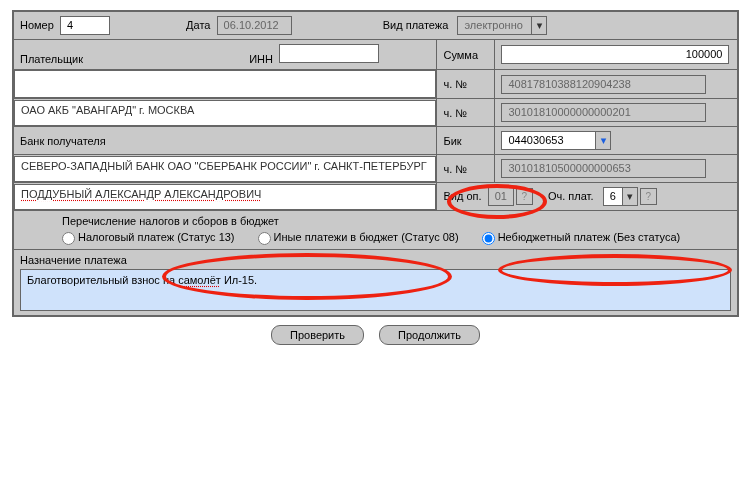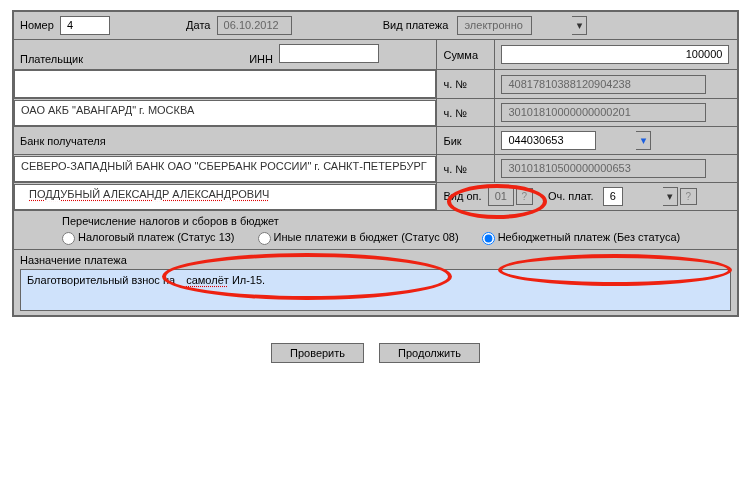--- a/index.html
+++ b/index.html
@@ -4,31 +4,31 @@
 <style>
   * { box-sizing: border-box; font-family: Arial, sans-serif; font-size: 11px; }
   body { margin: 0; background: #fff; }
   .wrap { width: 751px; height: 500px; position: relative; padding: 10px 12px 0 12px; }
   .panel { border: 1px solid #666; background: #c9c9c9; }
   table.grid { border-collapse: collapse; width: 100%; }
   table.grid td { border: 1px solid #666; padding: 4px 6px; vertical-align: middle; background: #c9c9c9; }
   .lbl { color: #000; white-space: nowrap; }
   .ro-field { display: inline-block; background: #c9c9c9; border: 1px solid #666; color: #666; padding: 2px 6px; height: 19px; line-height: 13px; font-size: 11px; }
   .in-field { display: inline-block; background: #fff; border: 1px solid #666; color: #000; padding: 2px 6px; height: 19px; line-height: 13px; font-size: 11px; }
-  .dd { display: inline-flex; align-items: center; gap: 40px; }
+  .dd { display: inline-flex; align-items: center; }
   .dd .arrow { width: 15px; height: 19px; border: 1px solid #666; border-left: none; background: #c9c9c9; display: flex; align-items: center; justify-content: center; color: #333; }
   .dd .arrow.blue { color: #1b5fe0; }
   .gray-text { color: #777; }
   .ta { background: #fff; border: 1px solid #666; color: #333; padding: 3px 6px; font-size: 11px; }
   .radio-row { padding: 4px 8px; margin-left: 40px; }
   .radio-row label { margin-right: 20px; }
   .btn { border: 1px solid #666; background: #c9c9c9; padding: 3px 18px; font-size: 11px; cursor: pointer; }
   .footer-btns { text-align: center; padding: 8px 0; }
-  .footer-btns .btn { margin: 18px 6px; }
-  .red-dotted { text-decoration: underline dotted #d00; text-underline-offset: 2px; margin-left: 8px; }
+  .footer-btns .btn { margin: 0 6px; border-radius: 9px; }
+  .red-dotted { text-decoration: underline dotted #d00; text-underline-offset: 2px; }
   .purpose-box { background: #cfe2fb; border: 1px solid #666; color: #000; padding: 4px 6px; height: 42px; font-size: 11px; }
   .hilite { position: absolute; border: 4px solid #e21; border-radius: 50%; pointer-events: none; }
   .right-num { text-align: right; }
   .qmark { display: inline-block; width: 17px; height: 17px; border: 1px solid #666; background: #c9c9c9; color: #888; text-align: center; line-height: 15px; font-size: 10px; margin-left: 2px; }
   input[type=radio] { margin: 0 3px 0 0; vertical-align: middle; }
 </style>
 </head>
 <body>
 
 <div class="wrap">

